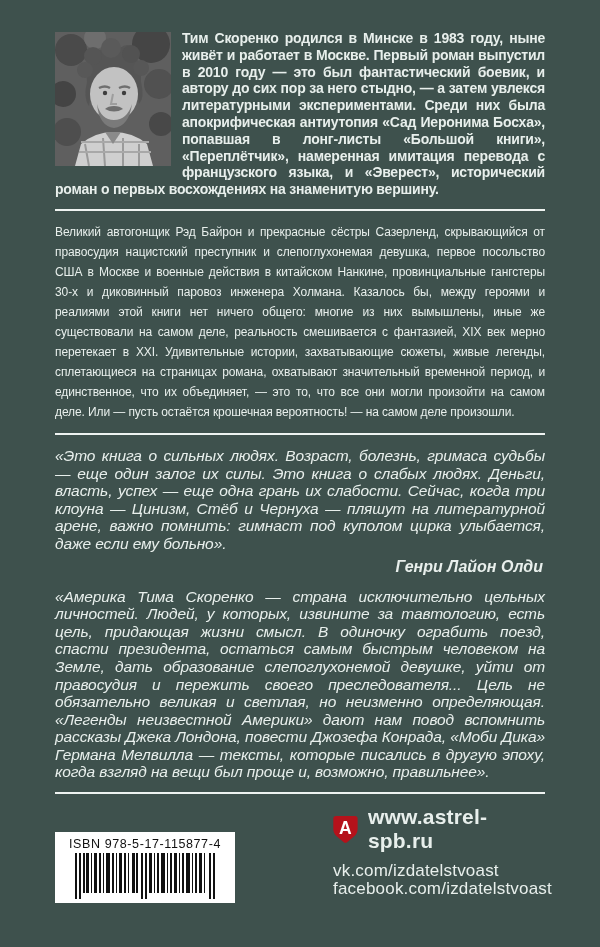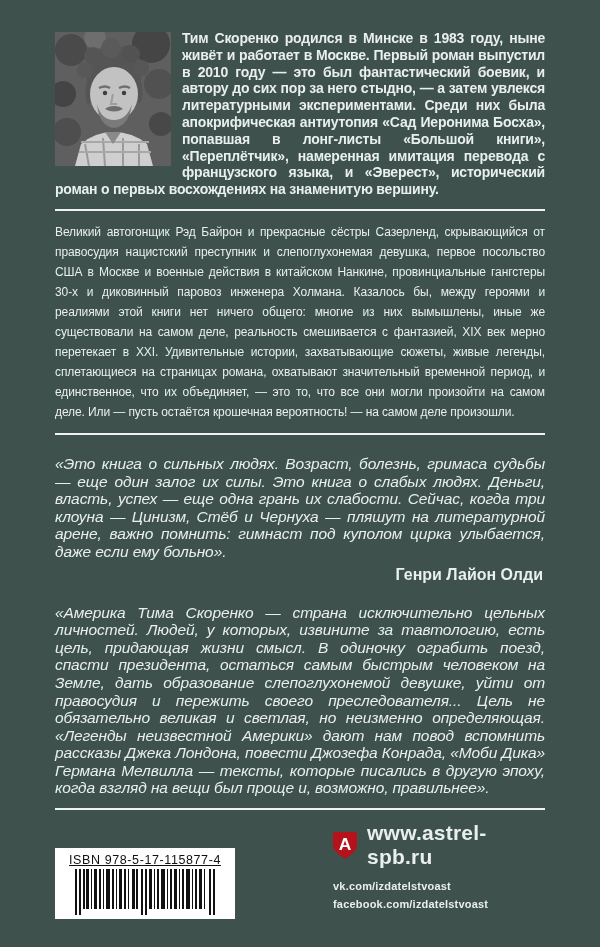--- a/index.html
+++ b/index.html
@@ -19,40 +19,40 @@
     float: left; width: 116px; height: 134px;
     margin: 2px 11px 2px 0;
     background: #6b6b6b;
   }
   .photo svg { display: block; }
 
   .divider { border: none; border-top: 2px solid #eef3f1; margin: 11px 0; }
 
   .synopsis { text-align: justify; font-size: 12px; line-height: 20px; letter-spacing: -0.1px; }
 
-  blockquote.quote { margin-top: 20px; }
+  blockquote.quote { margin-top: 12px; }
   .quote p { font-style: italic; text-align: justify; font-size: 15.5px; line-height: 17.6px; letter-spacing: -0.1px; }
-  .quote-author { font-weight: 700; text-align: right; font-size: 16px; margin: 5px 2px 12px 0; }
+  .quote-author { font-style: italic; font-weight: 700; text-align: right; font-size: 16px; margin: 5px 2px 12px 0; }
 
   
   .footer { display: flex; margin-top: 9px; }
   .footer-left { width: 278px; flex: 0 0 278px; }
   .isbn-block {
     margin-top: 27px;
     width: 180px; background: #ffffff; color: #101010;
     padding: 5px 9px 4px 9px;
   }
-  .isbn-label { font-size: 12.5px; letter-spacing: 0.6px; white-space: nowrap; text-align: center; text-decoration: underline; }
+  .isbn-label { font-size: 12.5px; letter-spacing: 0.6px; white-space: nowrap; text-align: center; }
   .isbn-bars { display: block; margin: 2px auto 0 auto; }
 
   .footer-right { flex: 1; padding-top: 0; }
   .site-main { display: flex; align-items: center; gap: 10px; margin-bottom: 9px; }
   .ast-logo { width: 25px; height: 27px; display: inline-block; }
   .site-main-url { font-weight: 700; font-size: 21px; letter-spacing: 0.2px; }
-  .link-line { font-size: 11px; line-height: 17.6px; letter-spacing: 0.2px; font-weight: bold; }
+  .link-line { font-size: 17px; line-height: 17.6px; letter-spacing: 0.2px; }
 </style>
 </head>
 <body>
 
 <div class="page">
 
   <section class="bio">
     <div class="photo">
       <svg width="116" height="134" viewBox="0 0 116 134" xmlns="http://www.w3.org/2000/svg">
         <rect width="116" height="134" fill="#5f5f5f"></rect>

